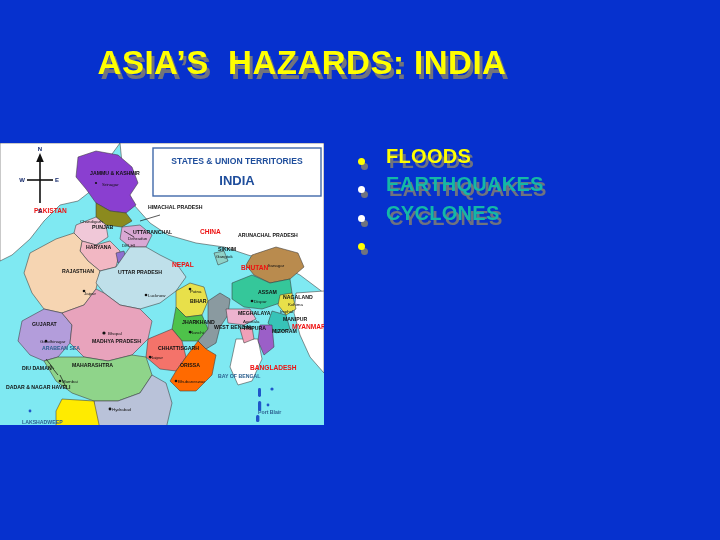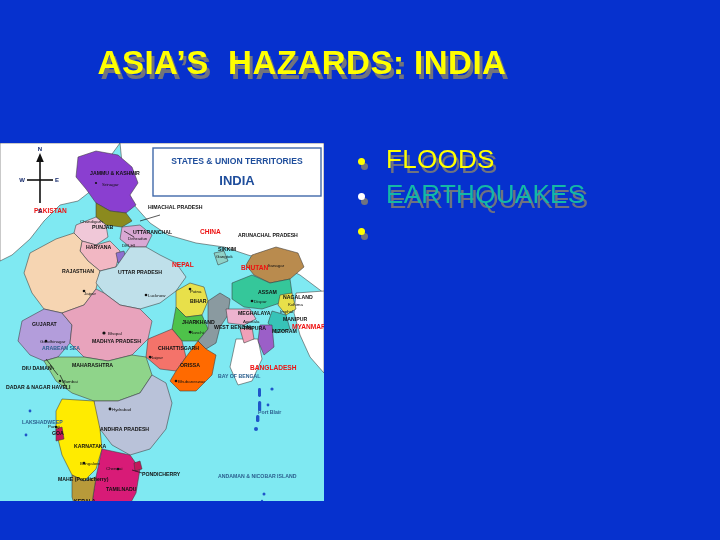--- a/index.html
+++ b/index.html
@@ -28,42 +28,42 @@
   #hazard-list{
     position:absolute;
     left:352px; top:146px;
     width:360px;
     list-style:none;
   }
   #hazard-list li{
     position:relative;
     padding-left:34px;
     margin-bottom:7px;
-    font-size:26px;
-    font-weight:normal;
+    font-size:20px;
+    font-weight:bold;
     line-height:1.07;
     letter-spacing:0.3px;
     white-space:nowrap;
   }
   #hazard-list li .bullet{
     position:absolute;
     left:6px; top:12px;
     width:7px; height:7px;
     border-radius:50%;
   }
   .txt-yellow{ color:#ffff00; text-shadow:3px 5px 0 rgba(120,120,120,0.92); }
   .txt-white { color:#14b8a6; text-shadow:3px 5px 0 rgba(120,120,120,0.92); }
   .bul-yellow{ background:#ffff00; box-shadow:3px 5px 0 rgba(120,120,120,0.92); }
   .bul-white { background:#ffffff; box-shadow:3px 5px 0 rgba(120,120,120,0.92); }
 
   
   #map-figure{
     position:absolute;
     left:0; top:143px;
-    width:324px; height:358px;
+    width:324px; height:282px;
     background:#7fe9f2;
     overflow:hidden;
   }
   #map-figure svg{ display:block; width:324px; height:397px; }
 </style>
 </head>
 <body>
 
 <div id="slide-title">ASIA’S  HAZARDS: INDIA</div>
 
@@ -294,15 +294,19 @@
 <ul id="hazard-list">
   <li>
     <span class="bullet bul-yellow"></span>
     <span class="txt-yellow">FLOODS</span>
   </li>
   <li>
     <span class="bullet bul-white"></span>
     <span class="txt-white">EARTHQUAKES</span>
   </li>
   <li>
+    <span class="bullet bul-white"></span>
+    <span class="txt-white">CYCLONES</span>
+  </li>
+  <li>
     <span class="bullet bul-yellow"></span>
   </li>
 </ul>
 
 </body></html>

